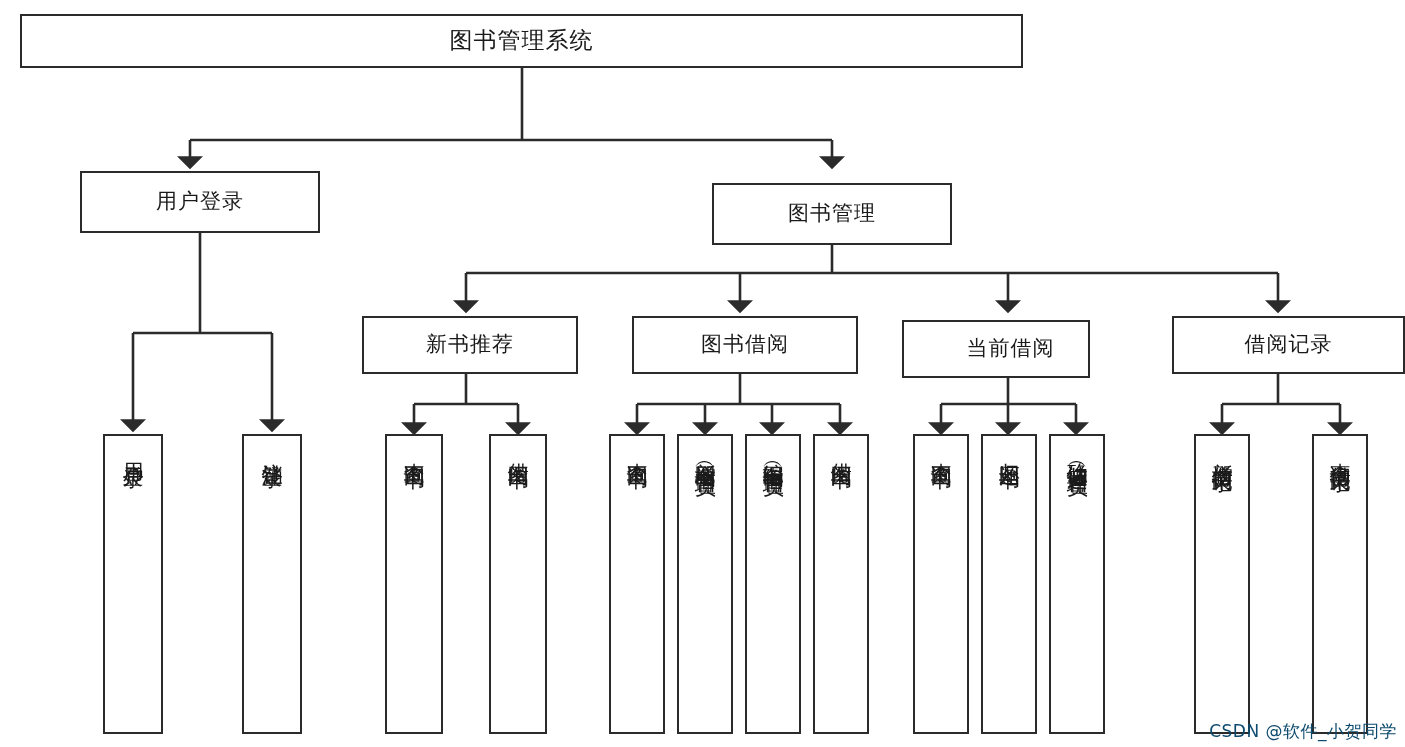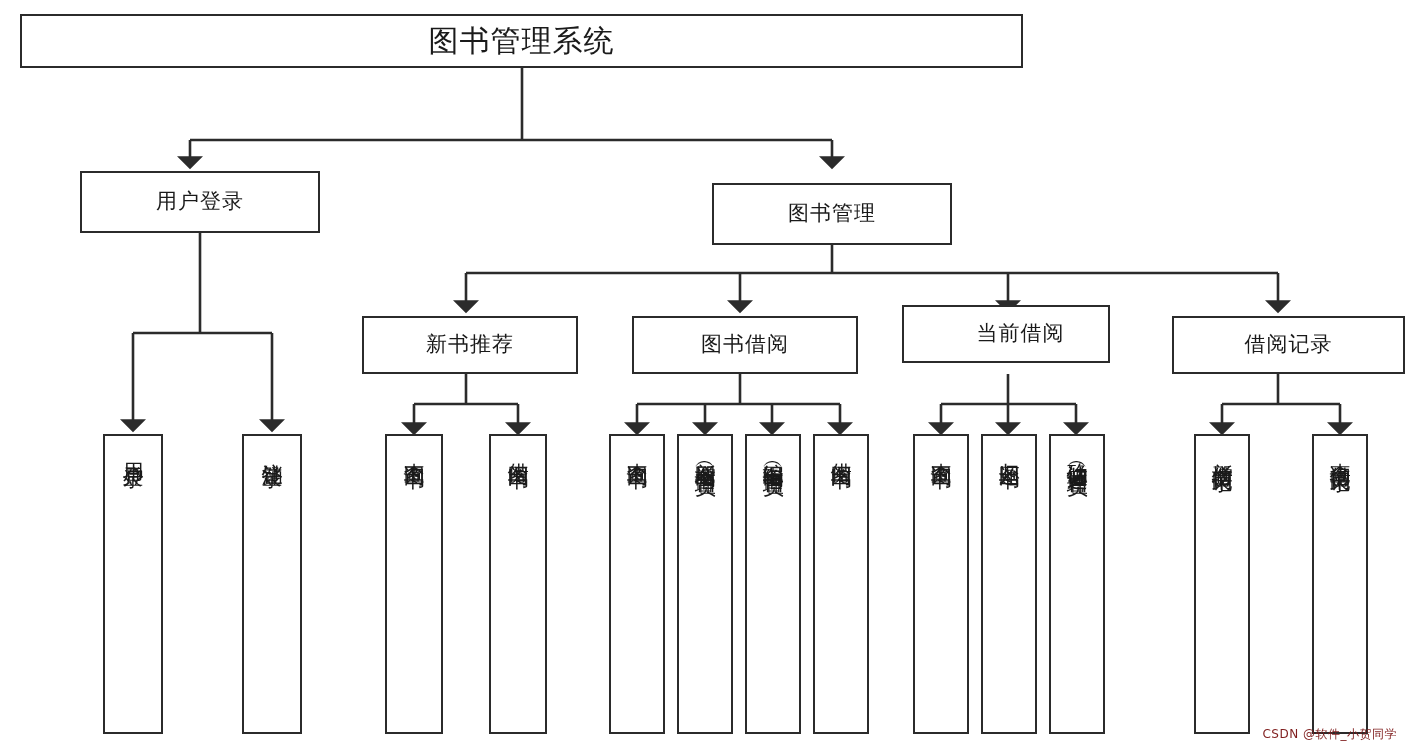--- a/index.html
+++ b/index.html
@@ -50,29 +50,29 @@
     padding-bottom: 10px;
     align-items: center;
     justify-content: flex-start;
   }
   .node.vert .vlabel {
     writing-mode: vertical-rl;
     text-orientation: upright;
     white-space: nowrap;
   }
   #root-node {
-    font-size: 30px;
+    font-size: 23px;
     justify-content: center;
   }
   #watermark {
     position: absolute;
     right: 8px;
     bottom: 4px;
-    font-size: 12px;
-    color: #7f1d1d;
+    font-size: 17px;
+    color: #0c4a6e;
     white-space: nowrap;
     letter-spacing: 0.5px;
   }
 </style>
 </head>
 <body>
 
 <div id="stage">
 
   <svg id="wires" viewBox="0 0 1405 747" width="1405" height="747">
@@ -138,21 +138,21 @@
   </div>
 
   <div class="node horiz" style="left:362px; top:316px; width:216px; height:58px;">
     <span>新书推荐</span>
   </div>
 
   <div class="node horiz" style="left:632px; top:316px; width:226px; height:58px;font-family:Liberation Serif, serif;">
     <span>图书借阅</span>
   </div>
 
-  <div class="node horiz" style="left:902px; top:305px; width:208px; height:58px;padding-left:29px;">
+  <div class="node horiz" style="left:902px; top:320px; width:188px; height:58px;padding-left:29px;">
     <span>当前借阅</span>
   </div>
 
   <div class="node horiz" style="left:1172px; top:316px; width:233px; height:58px;">
     <span>借阅记录</span>
   </div>
 
   <div class="node vert" style="left:103px; top:434px; width:60px; height:300px;">
     <span class="vlabel">用户登录</span>
   </div>

